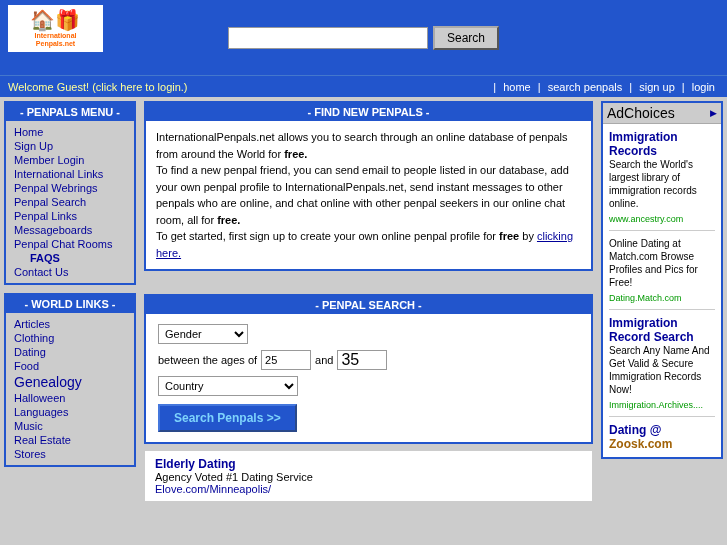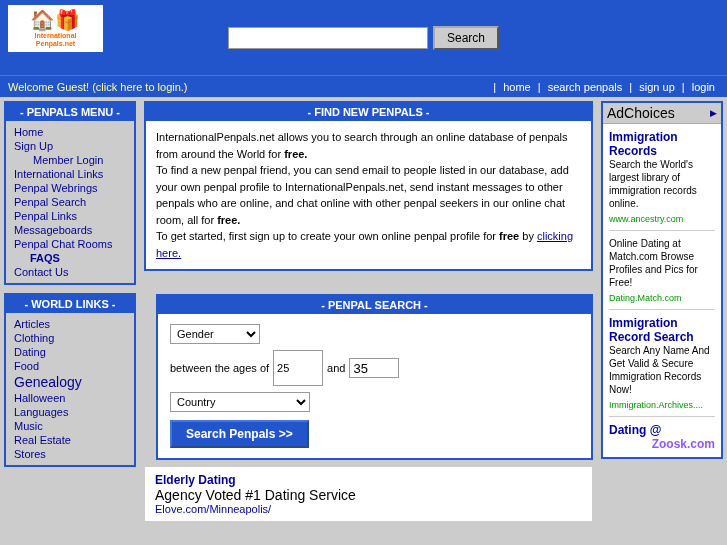--- a/index.html
+++ b/index.html
@@ -37,21 +37,21 @@
 
 <div style="display:flex; width:727px; background:#cccccc;">
 
   <div style="width:140px; min-width:140px; padding:4px;">
 
     <div style="border:2px solid #2255cc; background:#cccccc; margin-bottom:8px;">
       <div style="background:#2255cc; color:#fff; text-align:center; font-size:11px; font-weight:bold; padding:3px 0;">- PENPALS MENU -</div>
       <div style="padding:4px 8px;">
         <a href="#" style="display:block; color:#000099; text-decoration:none; font-size:11px; padding:1px 0;">Home</a>
         <a href="#" style="display:block; color:#000099; text-decoration:none; font-size:11px; padding:1px 0;">Sign Up</a>
-        <a href="#" style="display:block; color:#000099; text-decoration:none; font-size:11px; padding:1px 0;margin-left:19px;">Member Login</a>
+        <a href="#" style="display:block; color:#000099; text-decoration:none; font-size:11px; padding:1px 0;">Member Login</a>
         <a href="#" style="display:block; color:#000099; text-decoration:none; font-size:11px; padding:1px 0;">International Links</a>
         <a href="#" style="display:block; color:#000099; text-decoration:none; font-size:11px; padding:1px 0;">Penpal Webrings</a>
         <a href="#" style="display:block; color:#000099; text-decoration:none; font-size:11px; padding:1px 0;">Penpal Search</a>
         <a href="#" style="display:block; color:#000099; text-decoration:none; font-size:11px; padding:1px 0;">Penpal Links</a>
         <a href="#" style="display:block; color:#000099; text-decoration:none; font-size:11px; padding:1px 0;">Messageboards</a>
         <a href="#" style="display:block; color:#000099; text-decoration:none; font-size:11px; padding:1px 0;">Penpal Chat Rooms</a>
         <a href="#" style="display:block; color:#000099; text-decoration:none; font-size:11px; padding:1px 16px;font-weight:bold;">FAQS</a>
         <a href="#" style="display:block; color:#000099; text-decoration:none; font-size:11px; padding:1px 0;">Contact Us</a>
       </div>
     </div>
@@ -77,50 +77,50 @@
 
     <div style="border:2px solid #2255cc; background:#fff; margin-bottom:23px;">
       <div style="background:#2255cc; color:#fff; text-align:center; font-size:11px; font-weight:bold; padding:3px 0;">- FIND NEW PENPALS -</div>
       <div style="padding:8px 10px; font-size:11px; color:#000; line-height:1.5;border-radius:30px;">
         <p>InternationalPenpals.net allows you to search through an online database of penpals from around the World for <strong>free.</strong></p>
         <p>To find a new penpal friend, you can send email to people listed in our database, add your own penpal profile to InternationalPenpals.net, send instant messages to other penpals who are online, and chat online with other penpal seekers in our online chat room, all for <strong>free.</strong></p>
         <p>To get started, first sign up to create your own online penpal profile for <strong>free</strong> by <a href="#" style="color:#000099;">clicking here.</a></p>
       </div>
     </div>
 
-    <div style="border:2px solid #2255cc; background:#fff; margin-bottom:6px;margin-left:12px;">
+    <div style="border:2px solid #2255cc; background:#fff; margin-bottom:6px;">
       <div style="background:#2255cc; color:#fff; text-align:center; font-size:11px; font-weight:bold; padding:3px 0;">- PENPAL SEARCH -</div>
       <div style="padding:10px 12px;">
         <div style="margin-bottom:6px;">
           <select style="border:1px solid #999; background:#fff; font-size:11px; padding:1px 2px; height:20px; width:90px;">
             <option>Gender</option>
             <option>Male</option>
             <option>Female</option>
           </select>
         </div>
         <div style="display:flex; align-items:center; margin-bottom:6px; gap:4px; font-size:11px;">
           <span>between the ages of</span>
-          <input type="text" style="width: 50px; height: 36px; border: 1px solid rgb(153, 153, 153); font-size: 11px; padding: 1px 3px;" value="25">
+          <input type="text" style="width: 50px; height: 20px; border: 1px solid rgb(153, 153, 153); font-size: 11px; padding: 1px 3px;" value="25">
           <span>and</span>
-          <input type="text" style="width: 50px; height: 20px; border: 1px solid rgb(153, 153, 153); font-size: 13px; padding: 1px 3px;" value="35">
+          <input type="text" style="width: 50px; height: 20px; border: 1px solid rgb(153, 153, 153); font-size: 16px; padding: 1px 3px;" value="35">
         </div>
         <div style="margin-bottom:8px;">
           <select style="border:1px solid #999; background:#fff; font-size:11px; padding:1px 2px; height:20px; width:140px;">
             <option>Country</option>
           </select>
         </div>
         <div>
-          <button style="background:#2255cc; color:#ffffff; border:2px outset #4477dd; padding:5px 14px; font-size:12px; font-weight:bold; cursor:pointer;text-align:center;">Search Penpals &gt;&gt;</button>
+          <button style="background:#2255cc; color:#7dd3fc; border:2px outset #4477dd; padding:5px 14px; font-size:12px; font-weight:bold; cursor:pointer;text-align:center;">Search Penpals &gt;&gt;</button>
         </div>
       </div>
     </div>
 
     <div style="background:#fff; border:1px solid #ccc; padding:6px 10px; font-size:11px;">
       <a href="#" style="color:#000099; font-size:12px; font-weight:bold; text-decoration:none; display:block;">Elderly Dating</a>
-      <div style="font-size:14px; color:#000;">Agency Voted #1 Dating Service</div>
+      <div style="font-size:11px; color:#000;">Agency Voted #1 Dating Service</div>
       <a href="#" style="color:#000099; font-size:11px; text-decoration:none;">Elove.com/Minneapolis/</a>
     </div>
   </div>
 
   <div style="width:130px; min-width:130px; padding:4px;">
     <div style="border:2px solid #2255cc; background:#fff; font-size:11px;">
       <div style="background:#cccccc; padding:2px 4px; font-size:10px; display:flex; align-items:center; justify-content:space-between; border-bottom:1px solid #aaa;">
         <span style="font-size:14px;">AdChoices</span>
         <span style="font-size:9px; color:#000099;">▶</span>
       </div>
@@ -140,19 +140,19 @@
 
         <div style="margin-bottom:6px; padding-bottom:6px; border-bottom:1px solid #ccc;">
           <a href="#" style="color:#000099; font-weight:bold; font-size:12px; text-decoration:none; display:block;">Immigration</a>
           <a href="#" style="color:#000099; font-weight:bold; font-size:12px; text-decoration:none; display:block;">Record Search</a>
           <div style="font-size:10px; color:#000; line-height:1.3; margin-bottom:2px;">Search Any Name And Get Valid &amp; Secure Immigration Records Now!</div>
           <span style="color:#009900; font-size:9px;">Immigration.Archives....</span>
         </div>
 
         <div>
           <a href="#" style="color:#000099; font-weight:bold; font-size:12px; text-decoration:none; display:block;">Dating @</a>
-          <a href="#" style="color:#8b5cf6; font-weight:bold; font-size:12px; text-decoration:none; display:block;text-align:right;">Zoosk.com</a>
+          <a href="#" style="color:#a16207; font-weight:bold; font-size:12px; text-decoration:none; display:block;">Zoosk.com</a>
         </div>
       </div>
     </div>
   </div>
 
 </div>
 
 </body></html>

